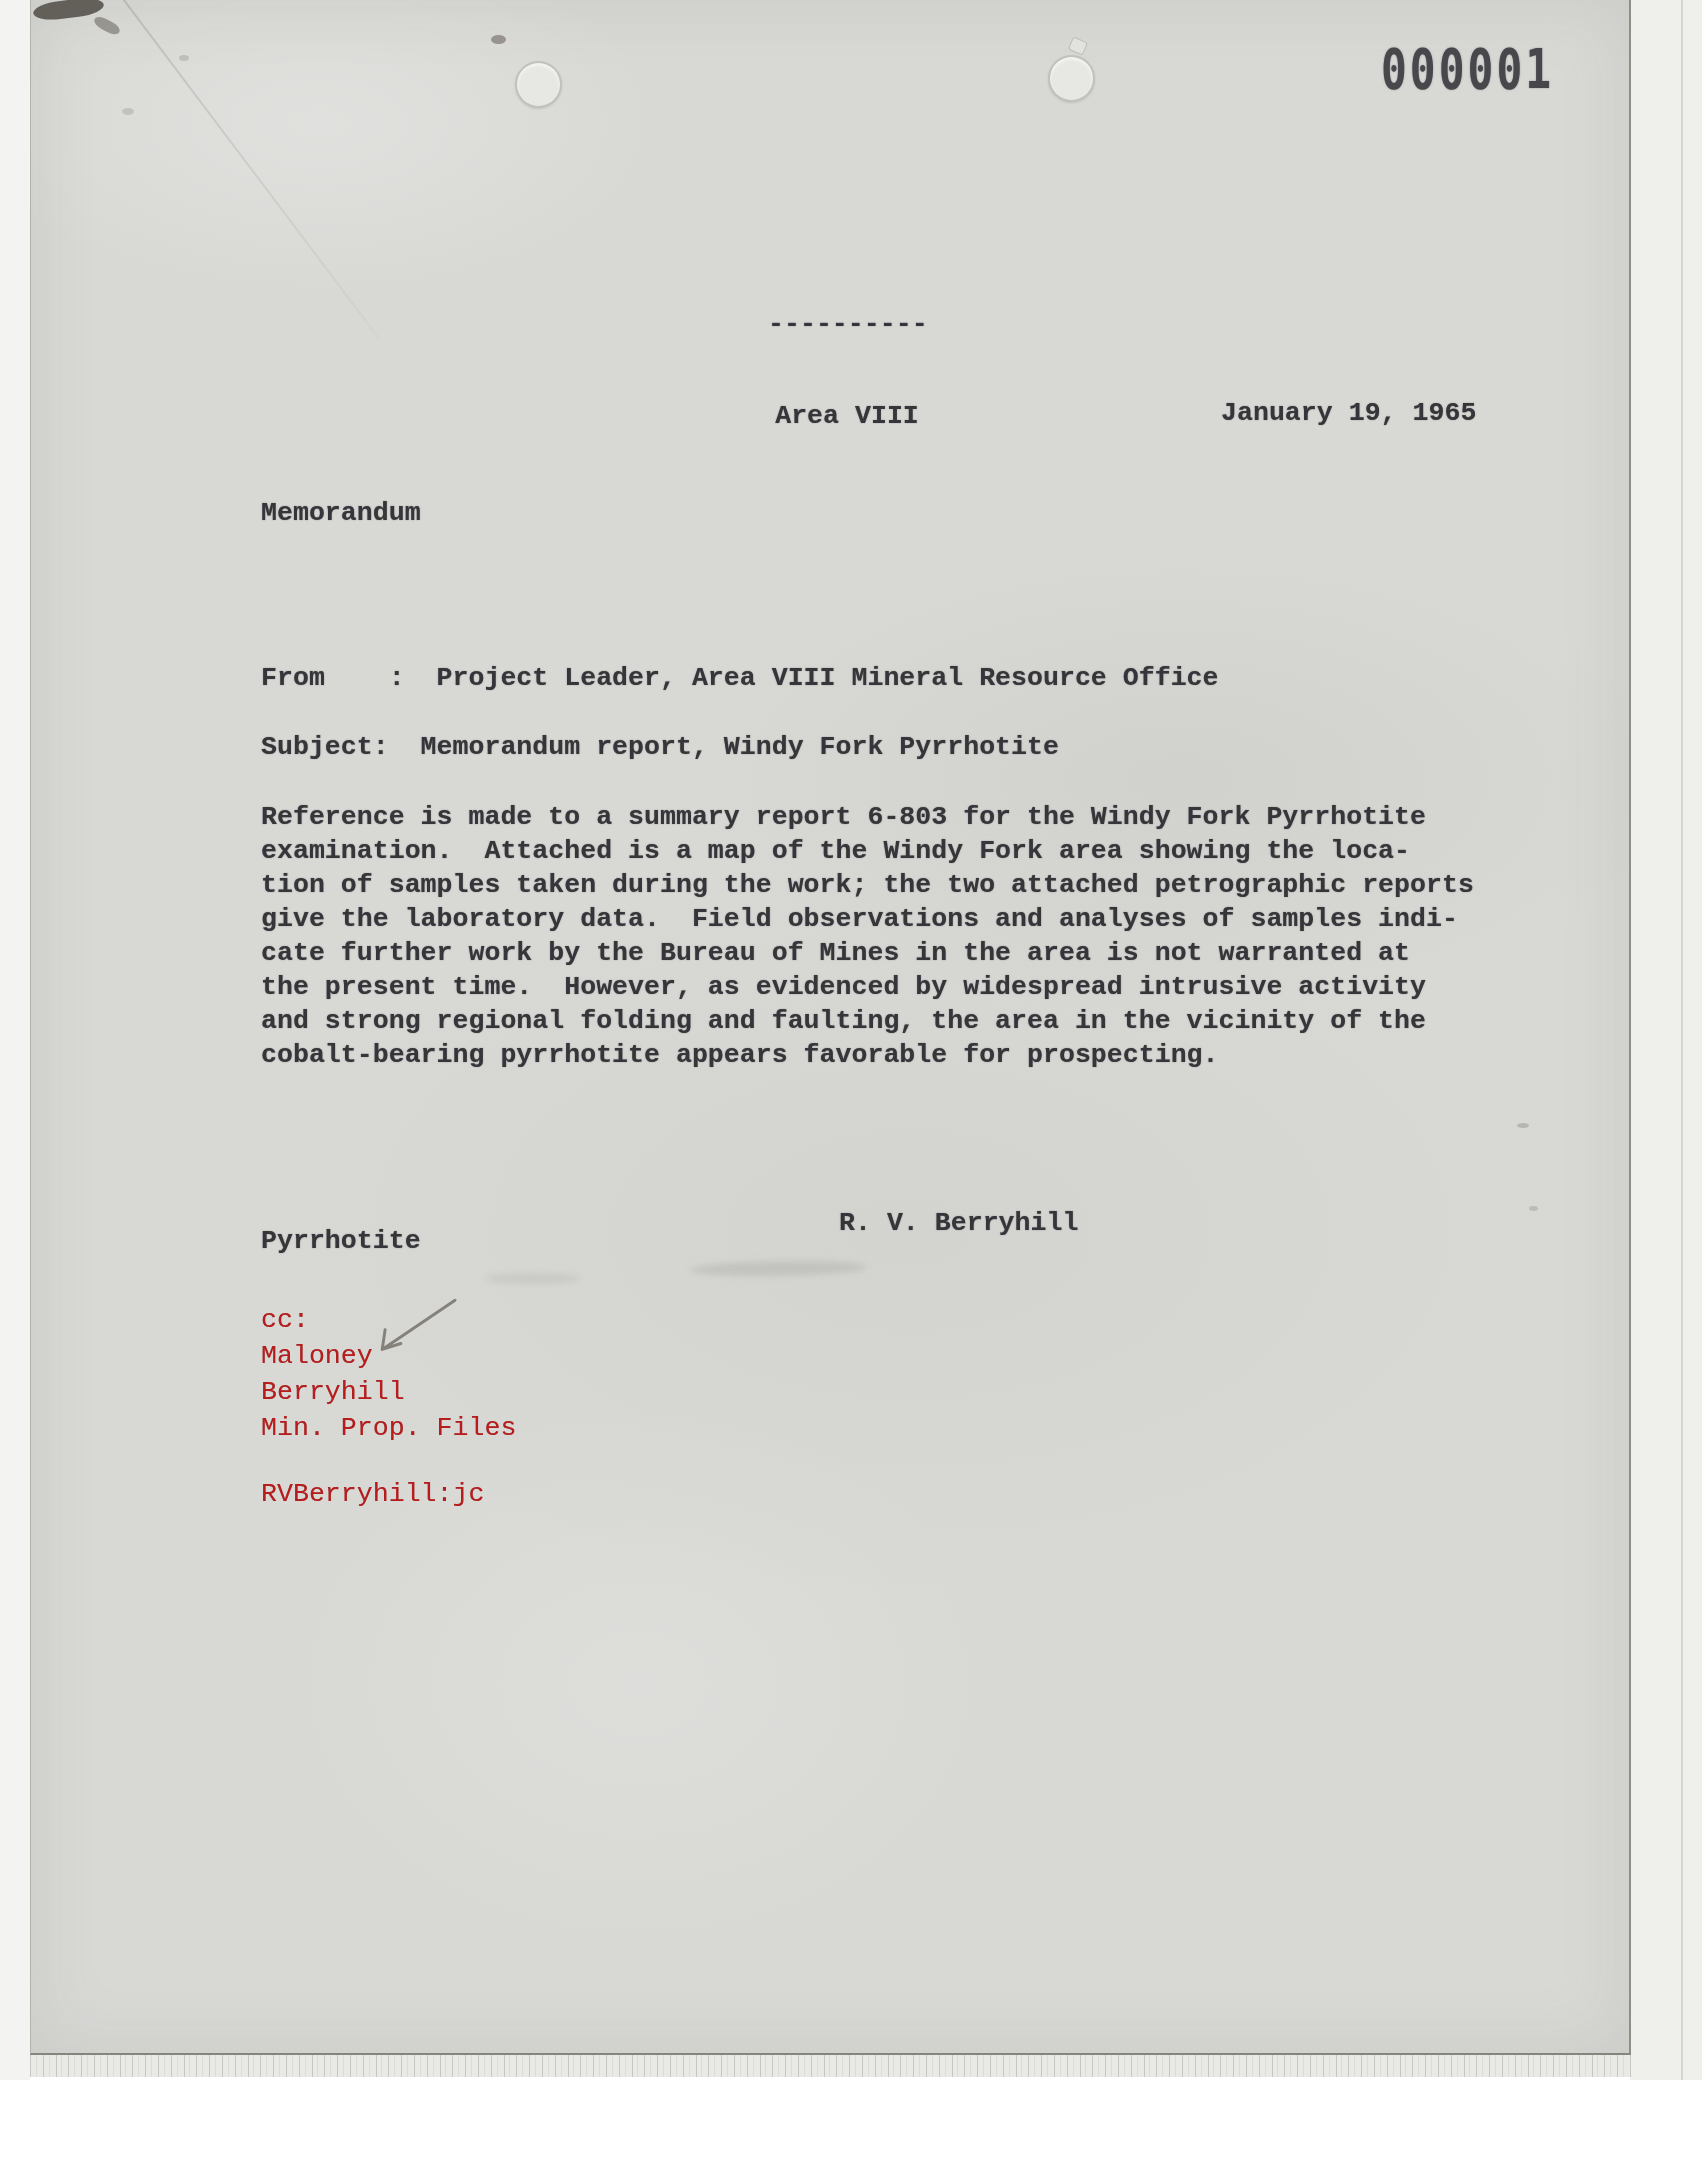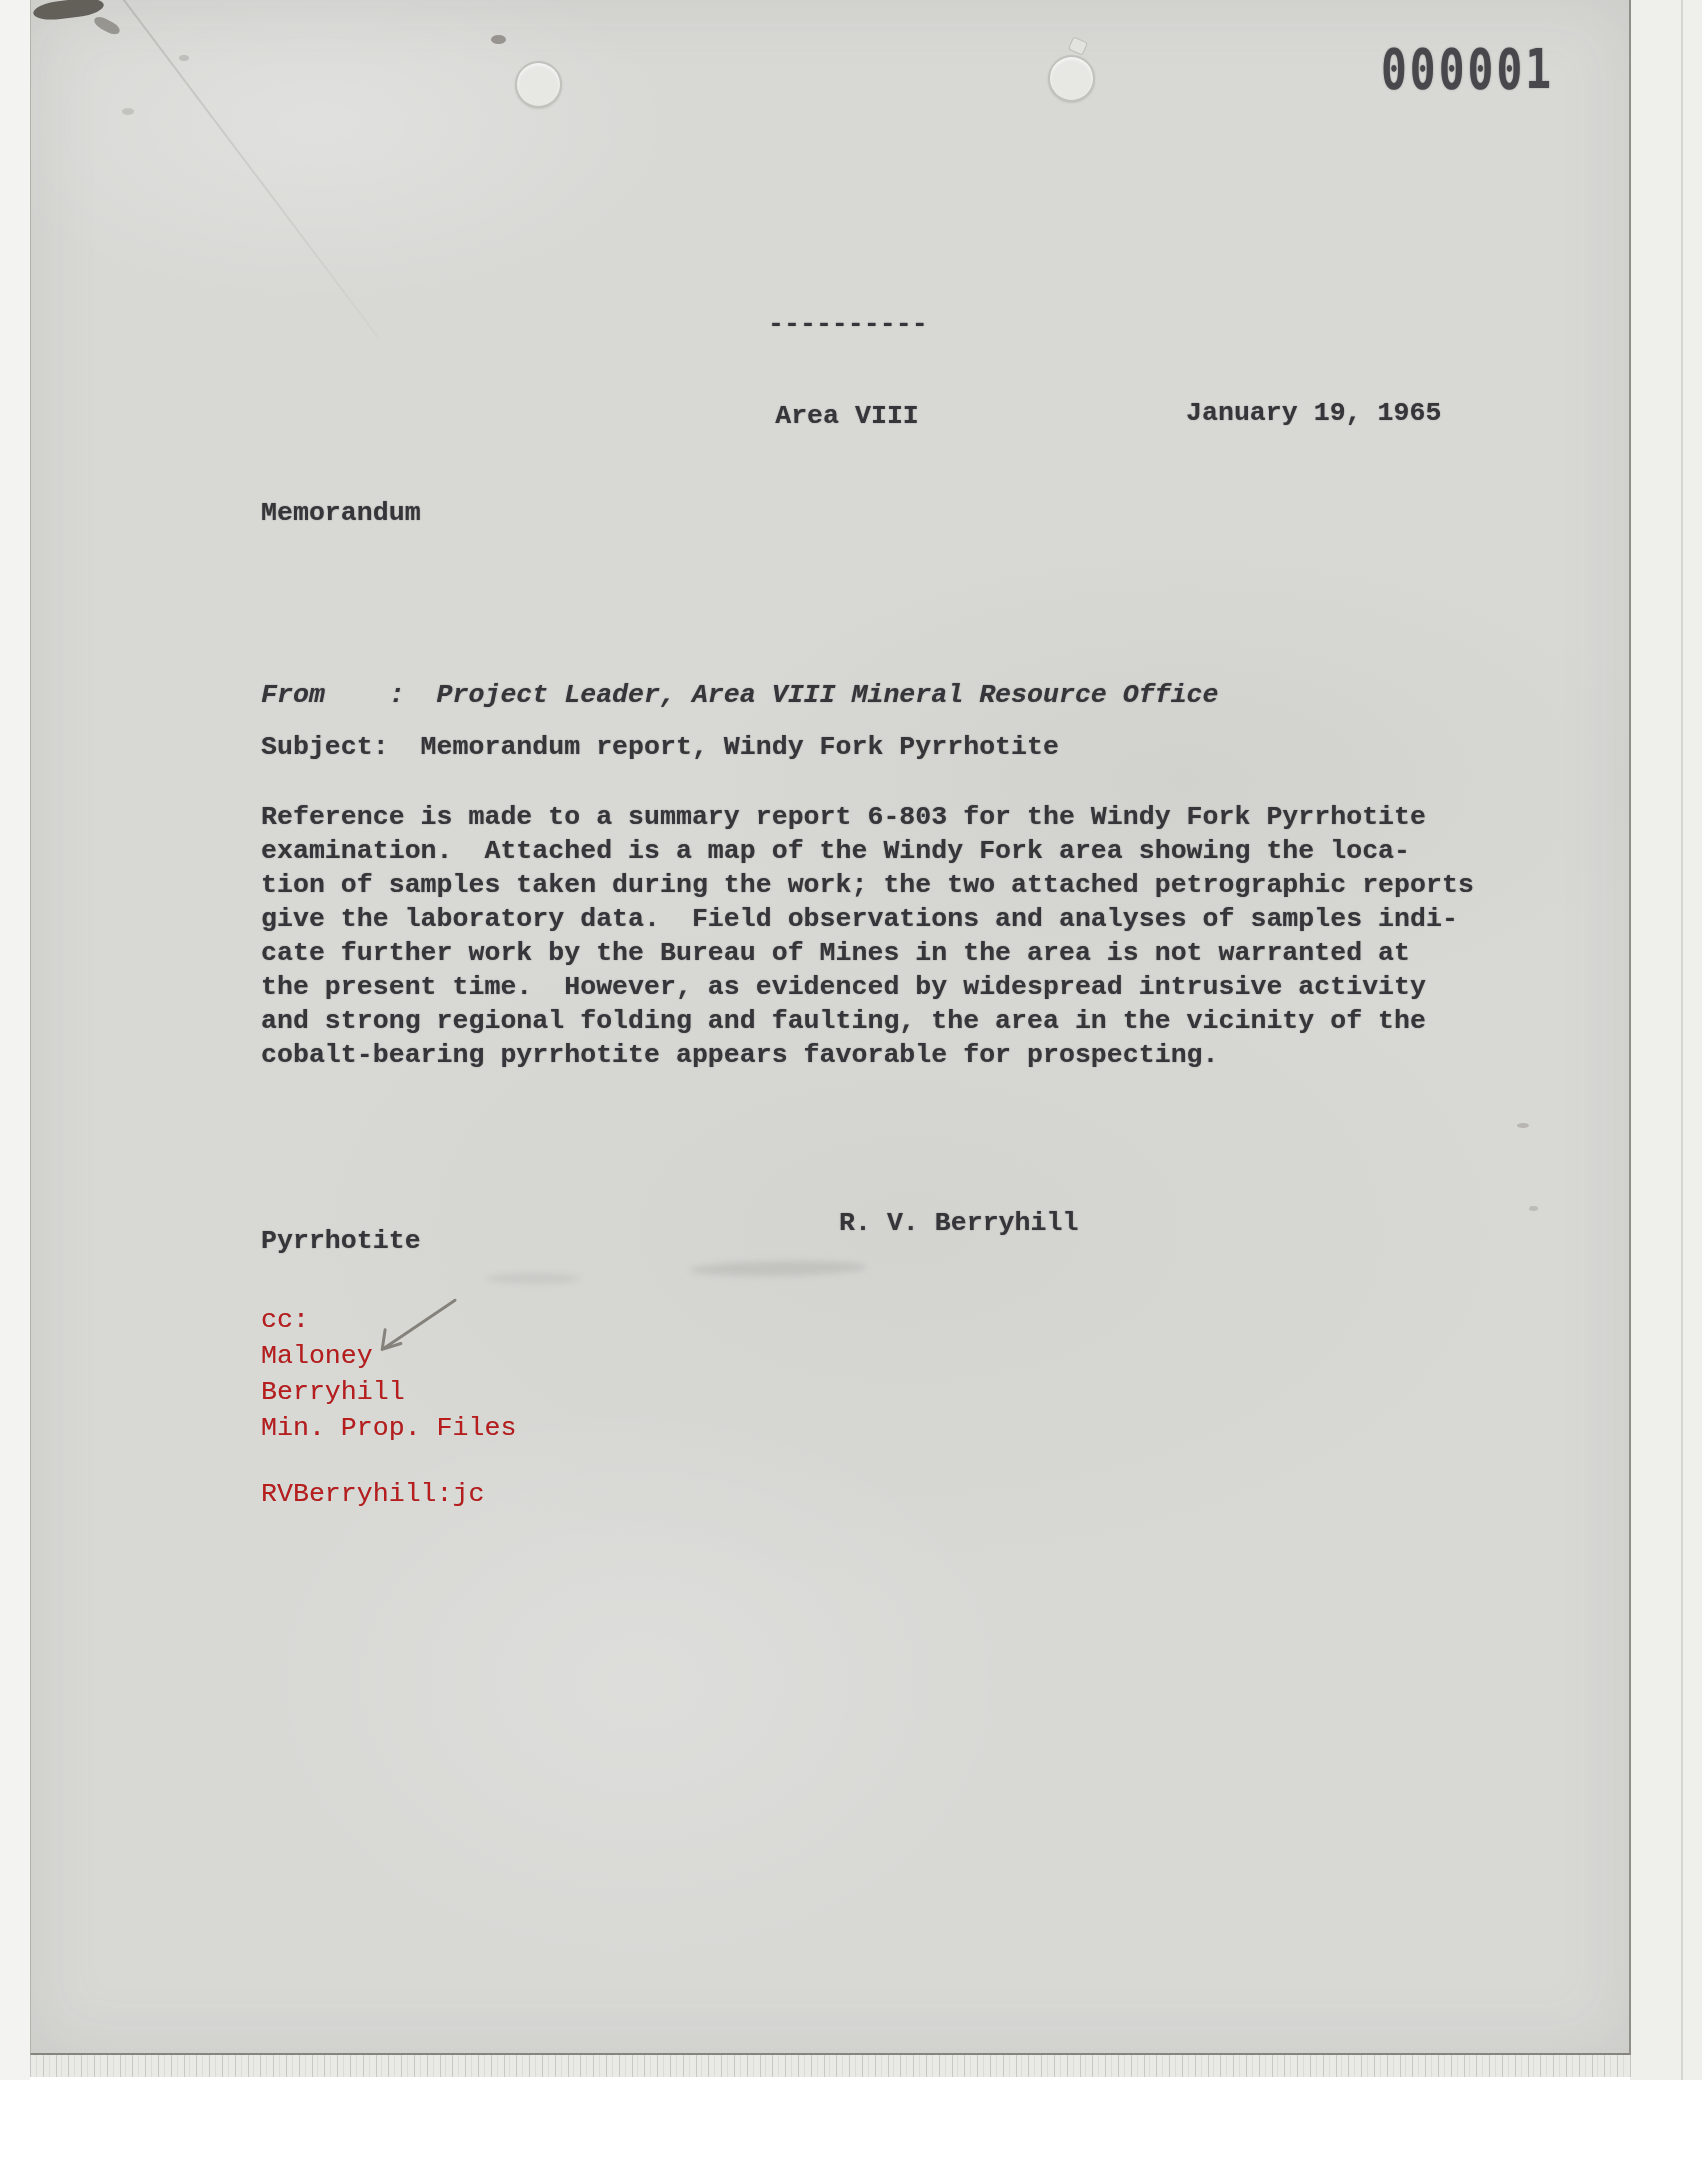--- a/index.html
+++ b/index.html
@@ -95,26 +95,26 @@
   <div class="hole" style="left:1048px; top:55px;"></div>
   <div class="hole-tab" style="left:1070px; top:39px;"></div>
 
   <div class="stamp">000001</div>
 
   <div class="typed center-head" style="left:768px; top:248px; line-height:30.5px; width:158px;">
     <div>----------</div>
     <div>Area VIII</div>
   </div>
 
-  <div class="typed" style="left:1186px; top:396px;">January 19, 1965</div>
+  <div class="typed" style="left:1221px; top:396px;">January 19, 1965</div>
 
   <div class="typed" style="left:261px; top:496px;">Memorandum</div>
 
 
-  <div class="typed" style="left:261px; top:678px;font-style:italic;">From    :  Project Leader, Area VIII Mineral Resource Office</div>
+  <div class="typed" style="left:261px; top:661px;">From    :  Project Leader, Area VIII Mineral Resource Office</div>
 
   <div class="typed" style="left:261px; top:730px;">Subject:  Memorandum report, Windy Fork Pyrrhotite</div>
 
   <div class="typed" style="left:261px; top:800px;">Reference is made to a summary report 6-803 for the Windy Fork Pyrrhotite
 examination.  Attached is a map of the Windy Fork area showing the loca-
 tion of samples taken during the work; the two attached petrographic reports
 give the laboratory data.  Field observations and analyses of samples indi-
 cate further work by the Bureau of Mines in the area is not warranted at
 the present time.  However, as evidenced by widespread intrusive activity
 and strong regional folding and faulting, the area in the vicinity of the

